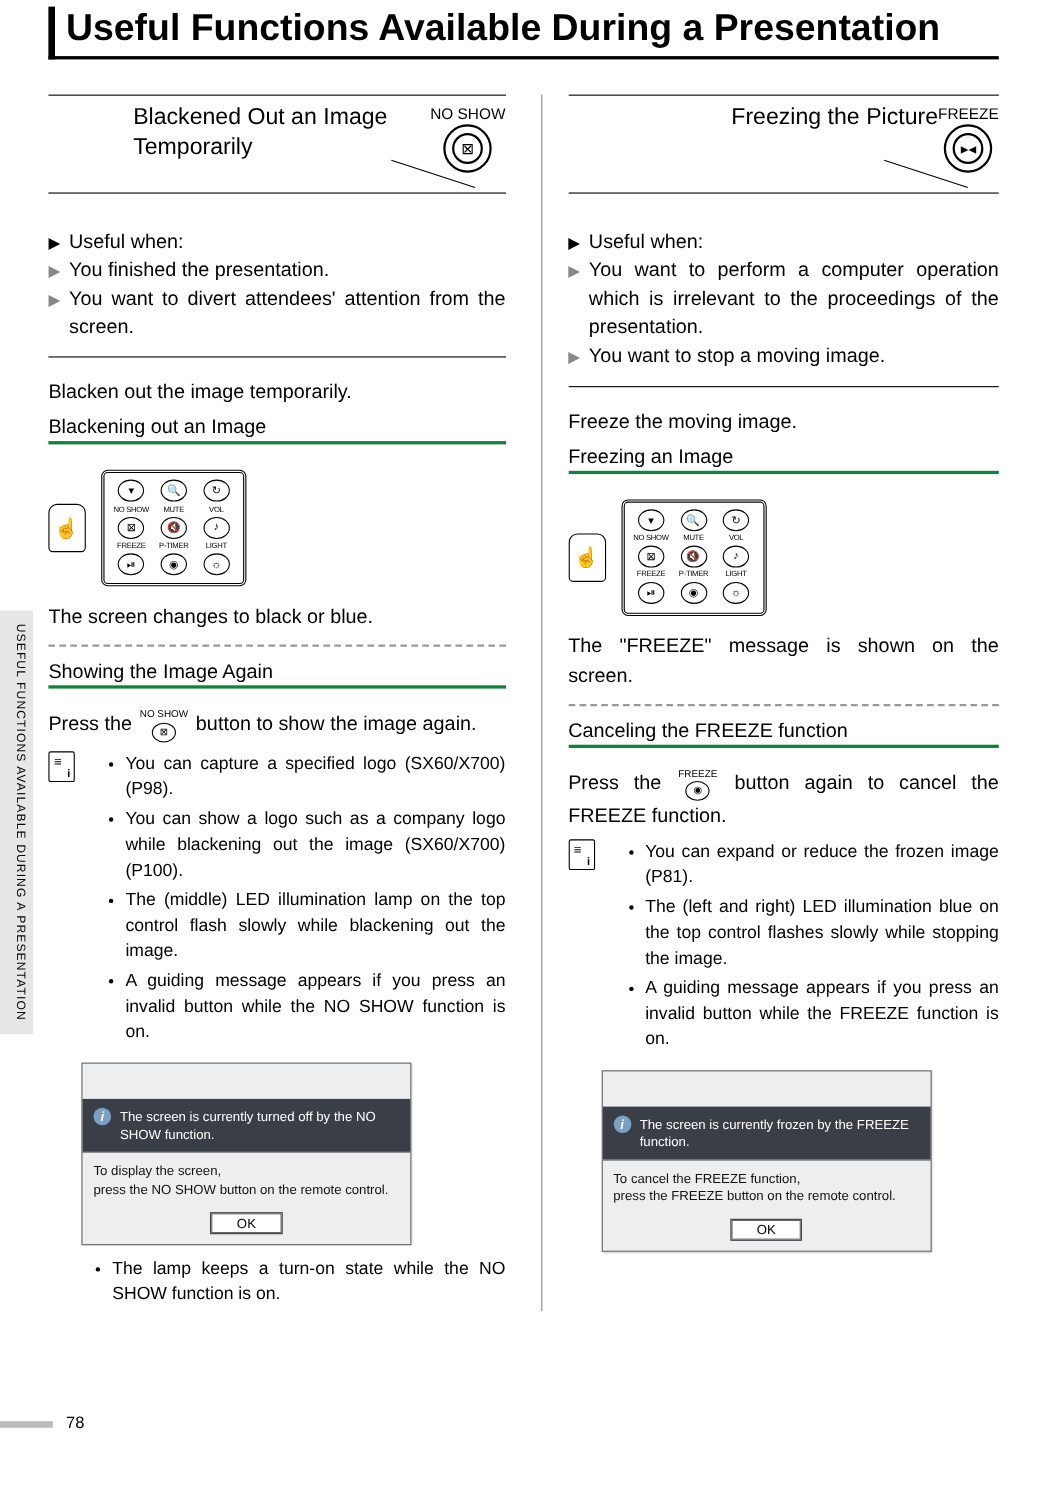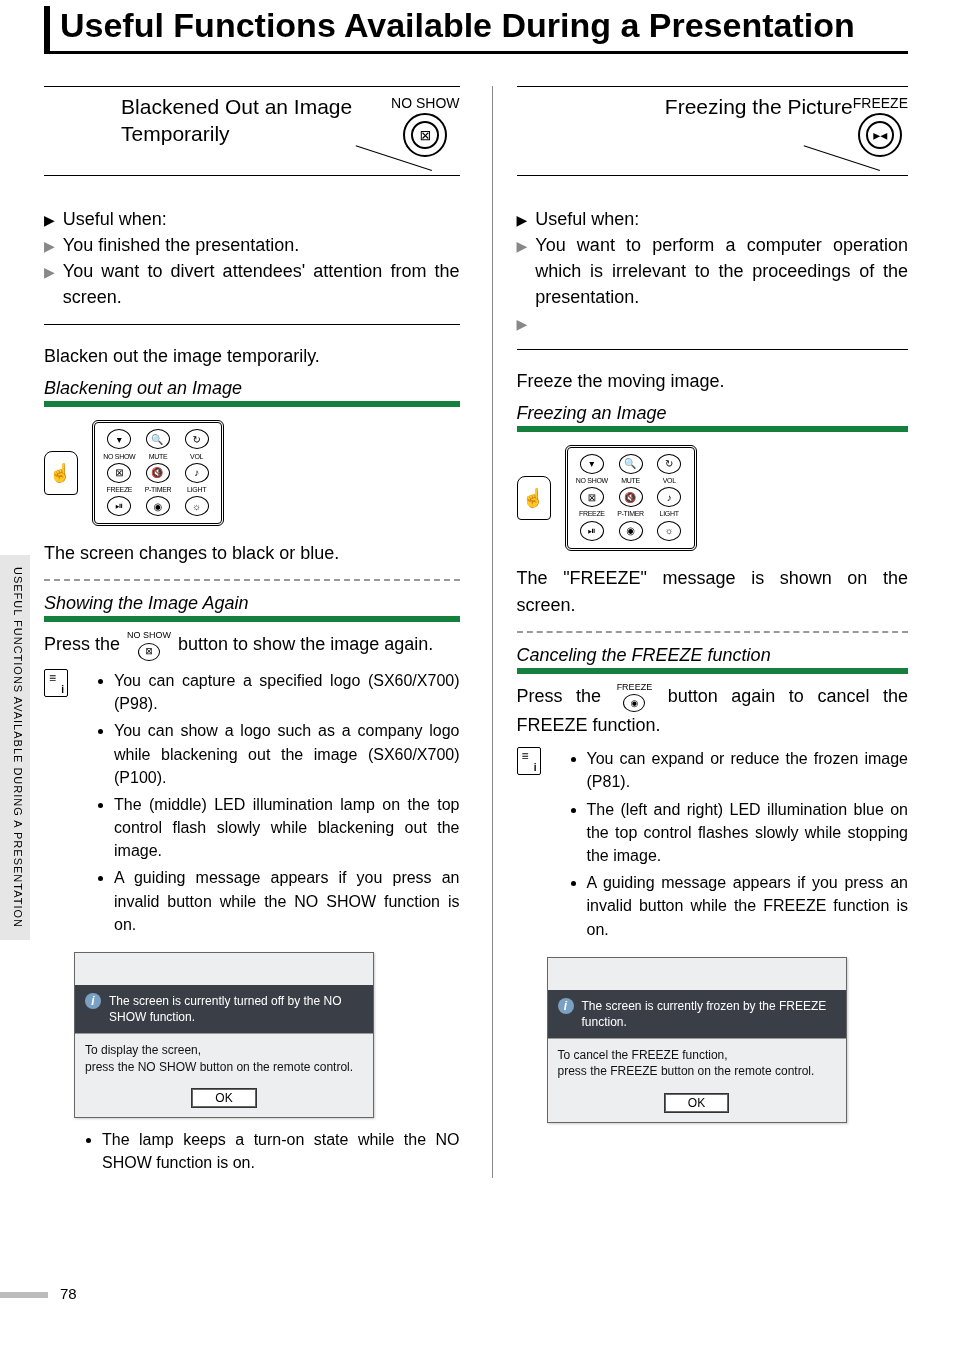--- a/index.html
+++ b/index.html
@@ -132,26 +132,25 @@
   .tri-row.sub .tri { color:#888; }
   .tri-row.head { font-weight: normal; }
   .body-txt {
     font-size: 18px;
     line-height: 1.5;
     margin-bottom: 8px;
     text-align: justify;
   }
   .subhead {
     font-size: 18px;
-    border-bottom: 6px solid #15803d;
+    border-bottom: 3px solid #15803d;
     padding-bottom: 2px;
-    margin-bottom: 7px;
+    margin-bottom: 17px;
     display:inline-block;
     width:100%;
-    font-style:italic;
   }
   .remote-row {
     display: flex;
     align-items: center;
     gap: 14px;
     margin: 6px 0 14px;
   }
   .hand {
     width: 34px;
     height: 44px;
@@ -423,20 +422,21 @@
         <div class="tri-row head">
             <span class="tri filled">▶</span>
             <span>Useful when:</span>
           </div>
         <div class="tri-row sub">
             <span class="tri">▶</span>
             <span>You want to perform a computer operation which is irrelevant to the proceedings of the presentation.</span>
           </div>
         <div class="tri-row sub">
             <span class="tri">▶</span>
+            <span>You want to stop a moving image.</span>
           </div>
       </div>
 
       <div class="body-txt">Freeze the moving image.</div>
       <div class="subhead">Freezing an Image</div>
 
       <div class="remote-row">
         <div class="hand">☝</div>
         <div class="remote">
           <div class="rc">▾</div>

